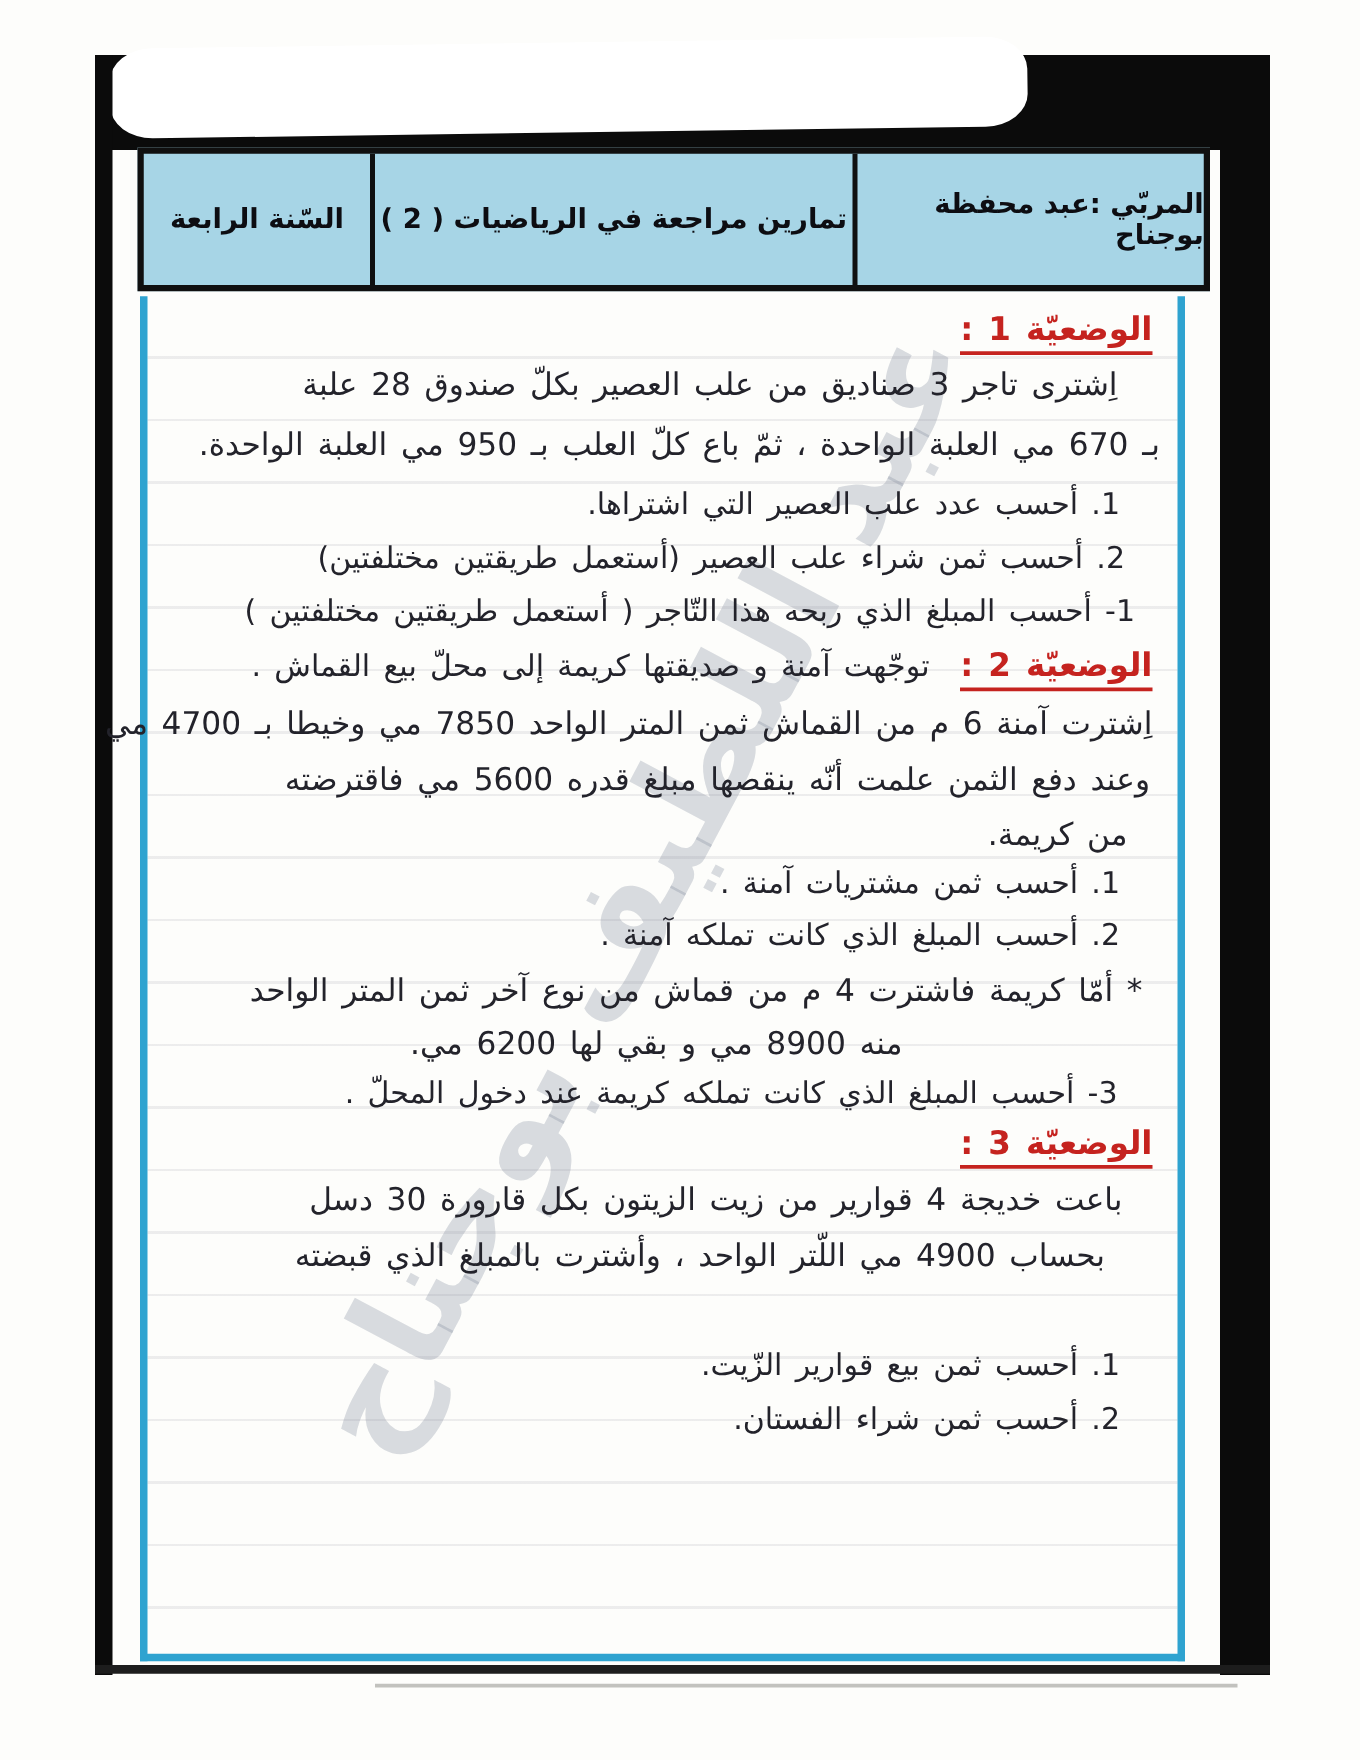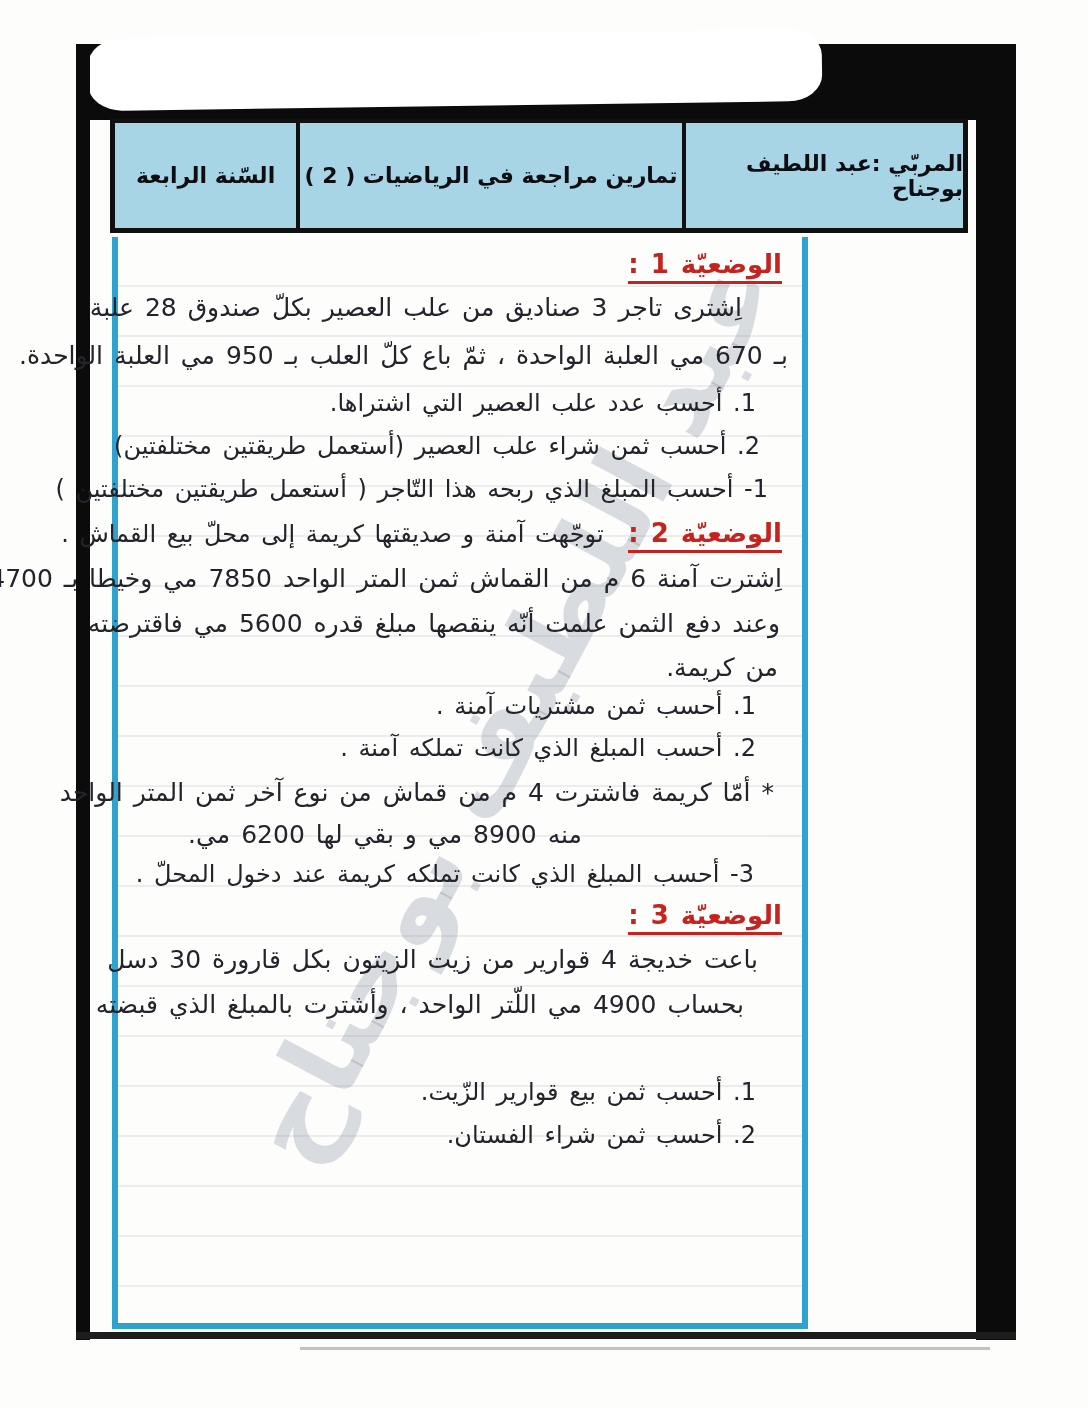--- a/index.html
+++ b/index.html
@@ -20,21 +20,21 @@
     position:absolute;left:110px;top:118px;width:858px;height:115px;box-sizing:border-box;
     background:#a7d5e6;border:5px solid #101010;display:flex;direction:rtl;z-index:3;
   }
   .cell{display:flex;align-items:center;justify-content:center;box-sizing:border-box;
     font-weight:bold;font-size:22px;color:#0d0d12;padding-bottom:0;}
   .cell-teacher{flex:283 0 0;border-left:4px solid #101010;}
   .cell-title{flex:390 0 0;border-left:4px solid #101010;}
   .cell-grade{flex:185 0 0;}
   
   .content-box{
-    position:absolute;left:112px;top:237px;width:696px;height:1092px;box-sizing:border-box;
+    position:absolute;left:112px;top:237px;width:836px;height:1092px;box-sizing:border-box;
     border:6px solid #2fa3d0;border-top:none;background:
       repeating-linear-gradient(to bottom, rgba(0,0,0,0) 0 48px, rgba(125,125,140,0.13) 48px 50px);
     z-index:2;
     text-decoration:underline;
   }
   
   .watermark{
     position:absolute;left:510px;top:710px;transform:translate(-50%,-50%) rotate(-62deg);
     font-size:108px;font-weight:bold;color:rgba(122,132,152,0.28);white-space:nowrap;
     z-index:1;direction:rtl;
@@ -57,45 +57,45 @@
 <div class="page">
 
   <div class="scan-band"></div>
   <div class="scan-blob"></div>
   <div class="scan-strip-left"></div>
   <div class="scan-strip-right"></div>
   <div class="scan-line-bottom"></div>
   <div class="scan-smudge"></div>
 
   <div class="header-table">
-    <div class="cell cell-teacher">المربّي :عبد اللطيف بوجناح</div>
+    <div class="cell cell-teacher">المربّي :عبد محفظة بوجناح</div>
     <div class="cell cell-title">تمارين مراجعة في الرياضيات ( 2 )</div>
     <div class="cell cell-grade">السّنة الرابعة</div>
   </div>
 
   <div class="watermark">عبد اللطيف بوجناح</div>
 
   <div class="content-box">
 
     <div class="line" style="top:12px;right:20px">
       <span class="heading">الوضعيّة 1 :</span>
     </div>
-    <div class="line para" style="top:56px;right:60px">اِشترى تاجر 3 صناديق من علب العصير بكلّ صندوق 28 علبة</div>
+    <div class="line para" style="top:56px;right:48px">اِشترى تاجر 3 صناديق من علب العصير بكلّ صندوق 28 علبة</div>
     <div class="line para" style="top:104px;right:14px">بـ 670 مي العلبة الواحدة ، ثمّ باع كلّ العلب بـ 950 مي العلبة الواحدة.</div>
     <div class="line" style="top:152px;right:46px">1. أحسب عدد علب العصير التي اشتراها.</div>
     <div class="line" style="top:195px;right:42px">2. أحسب ثمن شراء علب العصير (أستعمل طريقتين مختلفتين)</div>
     <div class="line" style="top:238px;right:34px">1- أحسب المبلغ الذي ربحه هذا التّاجر ( أستعمل طريقتين مختلفتين )</div>
 
     <div class="line" style="top:281px;right:20px">
       <span class="heading">الوضعيّة 2 :</span>
       <span class="intro">توجّهت آمنة و صديقتها كريمة إلى محلّ بيع القماش .</span>
     </div>
     <div class="line para" style="top:327px;right:20px">اِشترت آمنة 6 م من القماش ثمن المتر الواحد 7850 مي وخيطا بـ 4700 مي</div>
     <div class="line para" style="top:372px;right:22px">وعند دفع الثمن علمت أنّه ينقصها مبلغ قدره 5600 مي فاقترضته</div>
-    <div class="line para" style="top:416px;right:24px">من كريمة.</div>
+    <div class="line para" style="top:416px;right:40px">من كريمة.</div>
     <div class="line" style="top:455px;right:46px">1. أحسب ثمن مشتريات آمنة .</div>
     <div class="line" style="top:497px;right:46px">2. أحسب المبلغ الذي كانت تملكه آمنة .</div>
     <div class="line para" style="top:541px;right:28px">* أمّا كريمة فاشترت 4 م من قماش من نوع آخر ثمن المتر الواحد</div>
     <div class="line para" style="top:583px;right:220px">منه 8900 مي و بقي لها 6200 مي.</div>
     <div class="line" style="top:623px;right:48px">3- أحسب المبلغ الذي كانت تملكه كريمة عند دخول المحلّ .</div>
 
     <div class="line" style="top:663px;right:20px">
       <span class="heading">الوضعيّة 3 :</span>
     </div>
     <div class="line para" style="top:708px;right:44px">باعت خديجة 4 قوارير من زيت الزيتون بكل قارورة 30 دسل</div>

